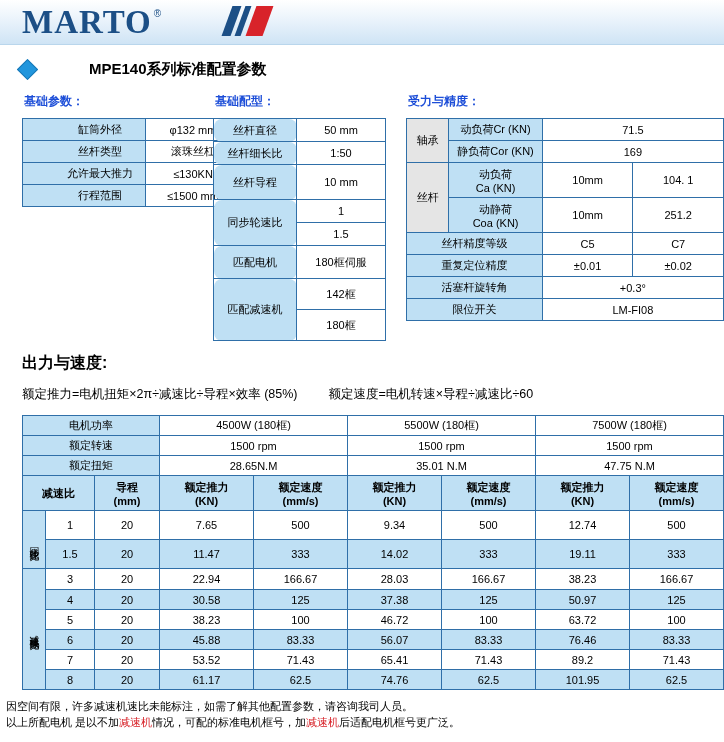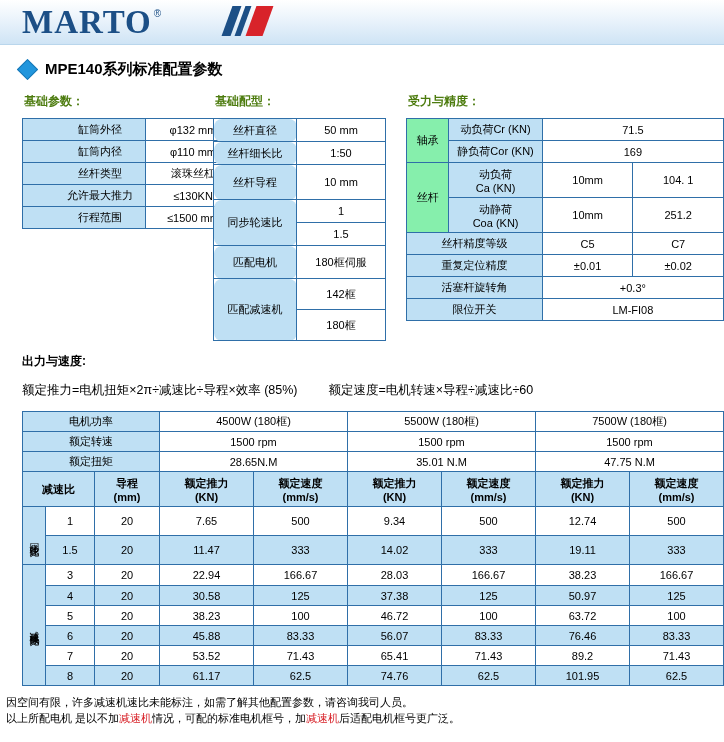--- a/index.html
+++ b/index.html
@@ -40,33 +40,33 @@
   .logo-bars span{
     position:absolute;top:0;height:30px;
     transform:skewX(-20deg);
   }
   .bar1{left:0;width:9px;background:#1c4f86;}
   .bar2{left:13px;width:6px;background:#1c4f86;}
   .bar3{left:24px;width:17px;background:#d8232a;}
   
   .title-row{
     margin:15px 0 0 20px;
-    display:flex;align-items:center;
+    display:flex;align-items:center;gap:44px;
   }
   .diamond{
     width:13px;height:13px;background:#2196dd;
     transform:rotate(45deg);
     margin-right:10px;
     border:1px solid #1877b5;
   }
   .title-text{
     font-size:15px;font-weight:bold;color:#000;
   }
   
-  .sec-label{font-size:12px;font-weight:bold;color:#4d7c0f;}
+  .sec-label{font-size:12px;font-weight:bold;color:#1d4ed8;}
   
   .spec-area{
     position:relative;
     margin-top:14px;
     height:250px;
   }
   .col{position:absolute;top:0;}
   .col-a{left:22px;}
   .col-b{left:213px;}
   .col-c{left:406px;}
@@ -84,24 +84,24 @@
   
   .tblA td{height:17px;}
   .tblA .c1{width:84px;background:#bfe0f4;padding-left:35px;}
   .tblA .c2{width:88px;}
   
   .tblB td{height:18px;border-radius:8px;}
   .tblB .c1{width:76px;background:#bfe0f4;}
   .tblB .c2{width:82px;}
   
   .tblC td{height:17px;}
-  .tblC .vr{background:#86efac;width:36px;}
+  .tblC .vr{background:#e5e5e5;width:36px;}
   .tblC .n1{background:#bfe0f4;width:88px;}
   
-  .out-title{margin:10px 0 0 22px;font-size:12px;font-weight:bold;}
+  .out-title{margin:10px 0 0 22px;font-size:16px;font-weight:bold;}
   .formula{
     margin:12px 0 0 22px;
     font-size:12.5px;
   }
   .formula .gap{display:inline-block;width:24px;}
   
   .bigwrap{margin:12px 0 0 22px;}
   .big{border-collapse:collapse;}
   .big td{
     border:1px solid #2f6fa8;
@@ -155,24 +155,20 @@
 
 <div class="spec-area">
 
   <div class="col col-a">
     <div class="sec-label">基础参数：</div>
     <table class="tblA">
       <tbody>
           <tr>
         <td class="c1">缸筒外径</td>
         <td class="c2">φ132 mm</td>
-      </tr>
-      <tr>
-        <td class="c1">缸筒内径</td>
-        <td class="c2">φ110 mm</td>
       </tr>
       <tr>
         <td class="c1">丝杆类型</td>
         <td class="c2">滚珠丝杠</td>
       </tr>
       <tr>
         <td class="c1">允许最大推力</td>
         <td class="c2">≤130KN</td>
       </tr>
       <tr>

